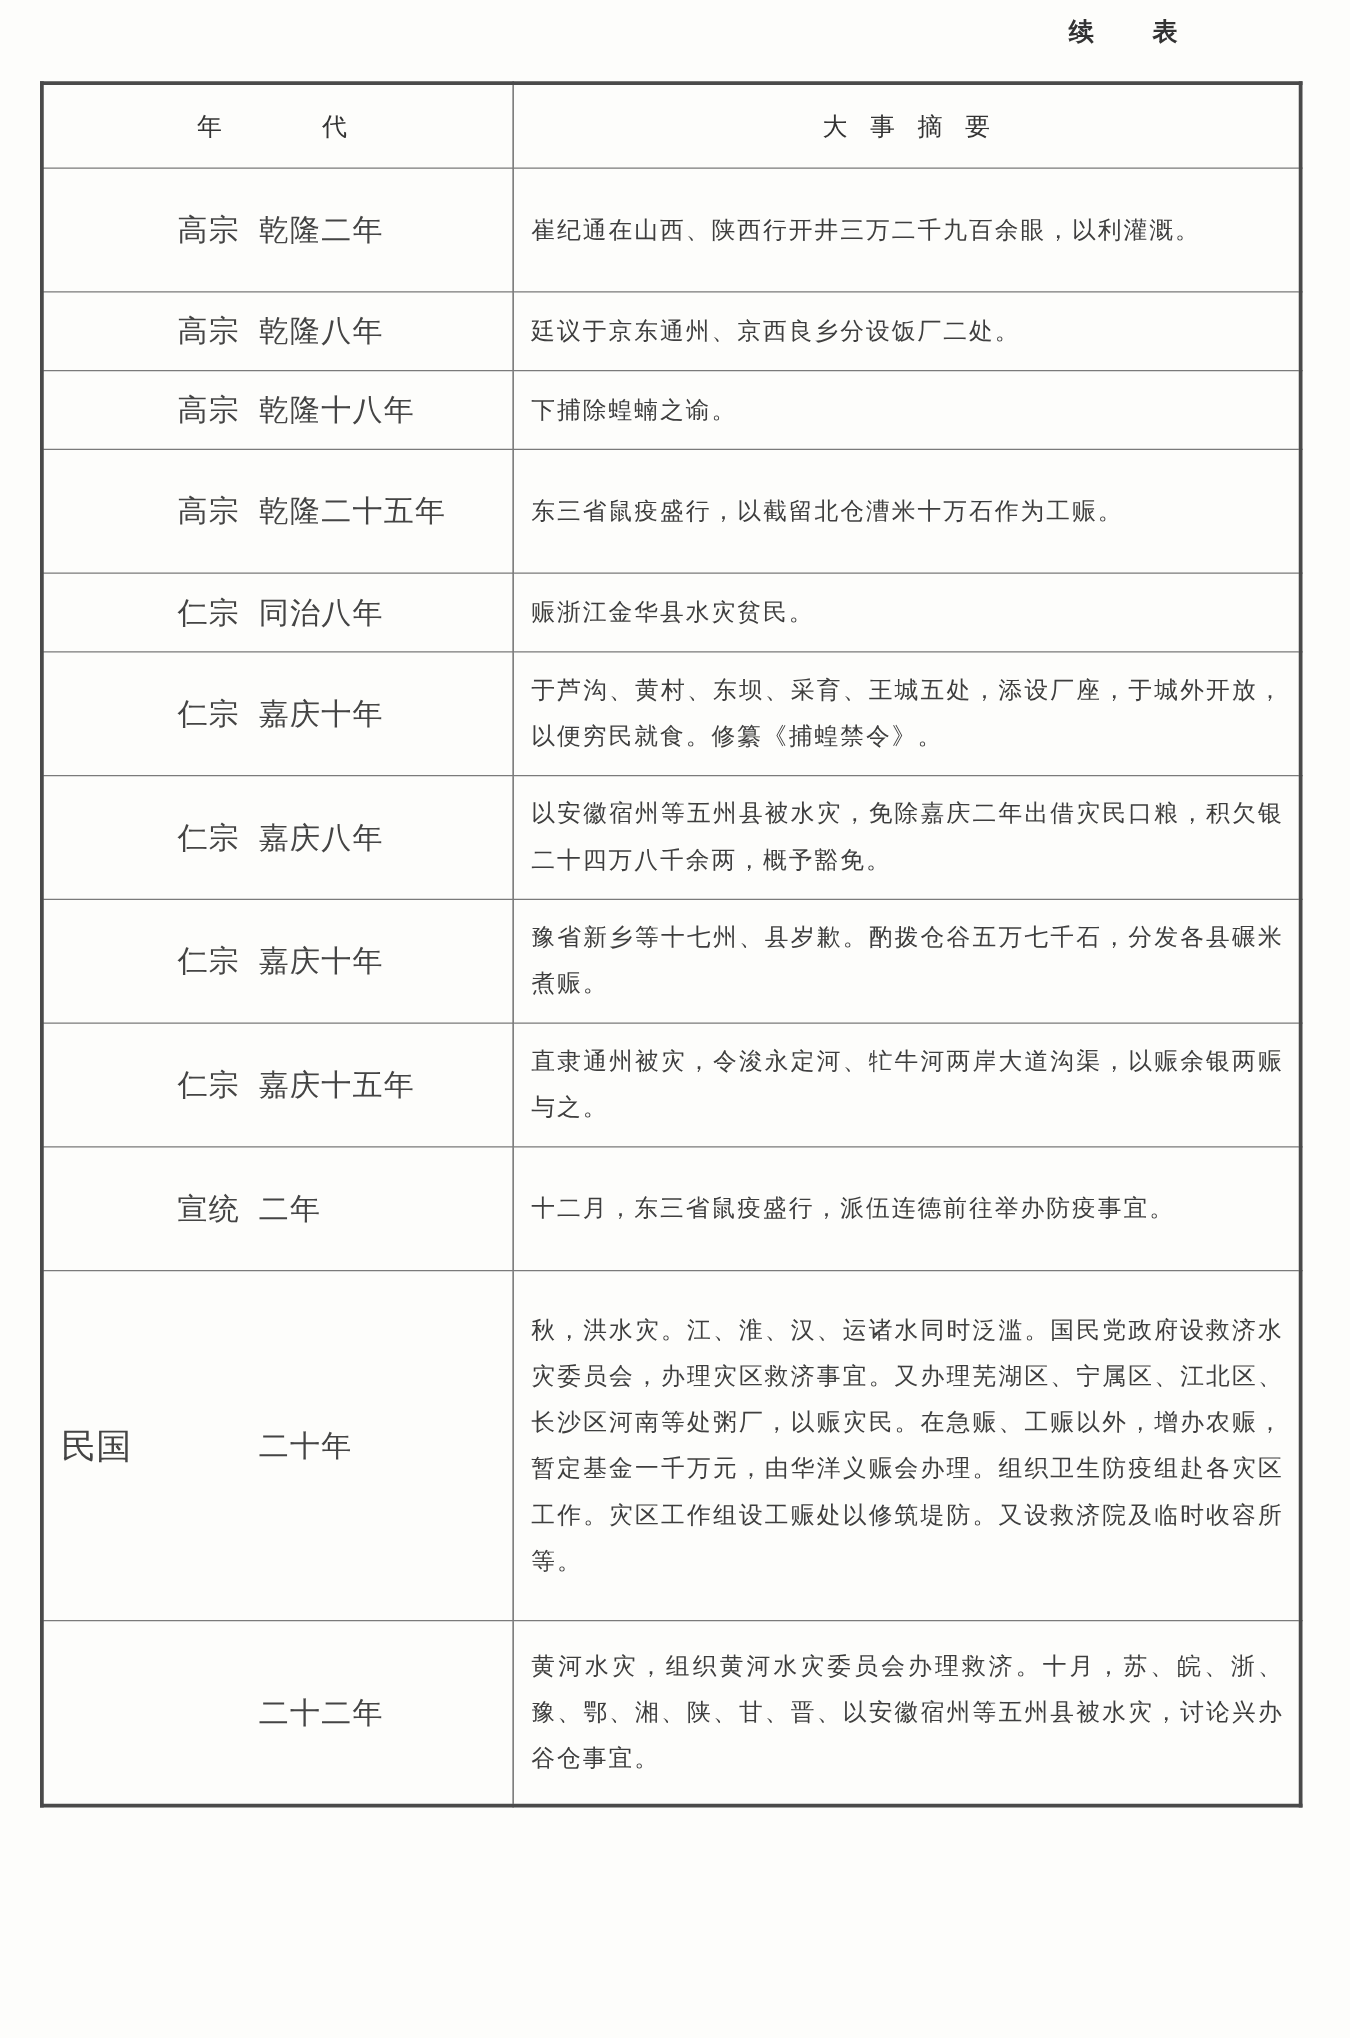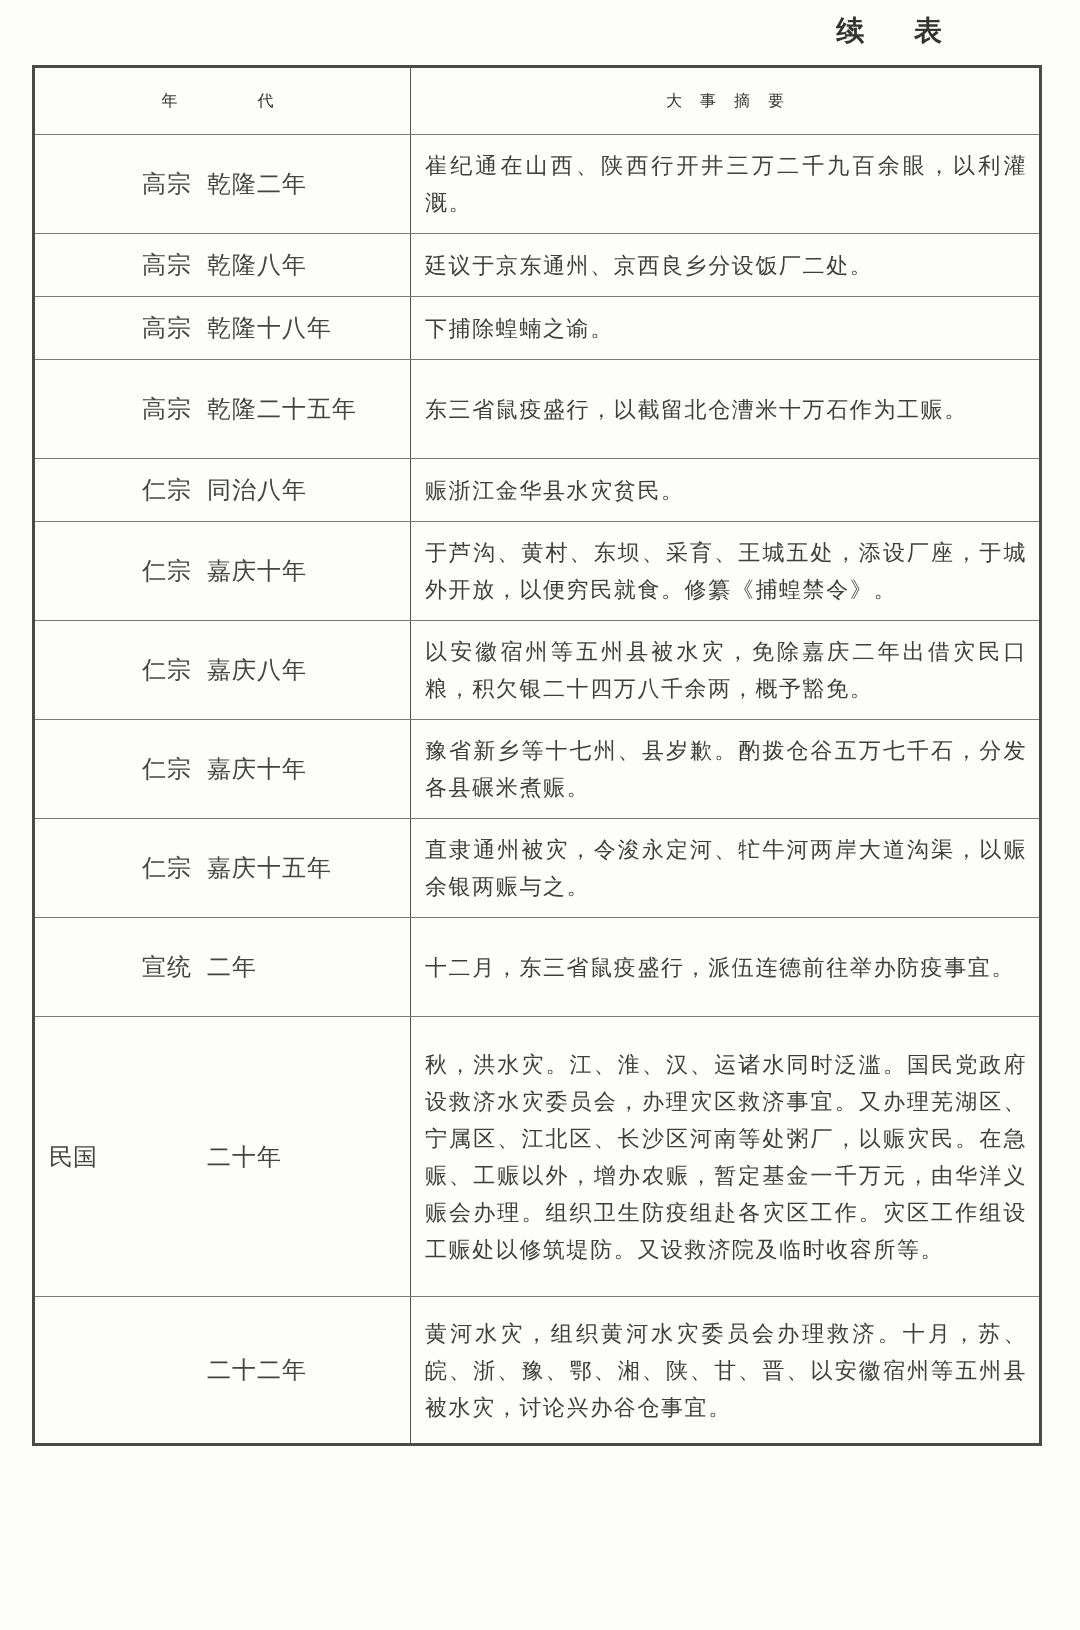--- a/index.html
+++ b/index.html
@@ -12,21 +12,21 @@
     height: 1630px;
     position: relative;
     overflow: hidden;
     font-family: "DejaVu Serif", "Liberation Serif", serif;
     color: #3a3a3a;
   }
   .continued-label {
     position: absolute;
     top: 12px;
     right: 118px;
-    font-size: 28px;
+    font-size: 20px;
     font-weight: bold;
     letter-spacing: 20px;
     color: #333;
     font-family: "DejaVu Sans", "Liberation Sans", sans-serif;
   }
   table.events {
     position: absolute;
     left: 32px;
     top: 65px;
     width: 1010px;
@@ -40,21 +40,21 @@
     padding: 0;
     vertical-align: middle;
   }
   table.events th.col-era, table.events td.col-era {
     width: 375px;
     border-right: 1.5px solid #555;
   }
   table.events th {
     height: 66px;
     font-weight: normal;
-    font-size: 16px;
+    font-size: 20px;
     color: #333;
     text-align: center;
     letter-spacing: 2px;
   }
   .hdr-era { letter-spacing: 80px; padding-left: 70px; }
   .hdr-events { letter-spacing: 18px; padding-left: 18px; }
 
   .era-cell {
     position: relative;
     font-size: 24px;
@@ -73,27 +73,27 @@
   }
   .reign {
     display: inline-block;
     letter-spacing: 1px;
   }
   .period-label {
     position: absolute;
     left: 14px;
     top: 50%;
     transform: translateY(-50%);
-    font-size: 24px;
+    font-size: 28px;
     color: #444;
     font-family: Liberation Mono, monospace;
   }
   .event-cell {
     padding: 10px 12px 10px 14px !important;
-    font-size: 22px;
+    font-size: 19px;
     line-height: 37px;
     color: #3e3e3e;
     text-align: justify;
     letter-spacing: 1.6px;
     word-break: break-all;
   }
 </style>
 </head>
 <body>
 

